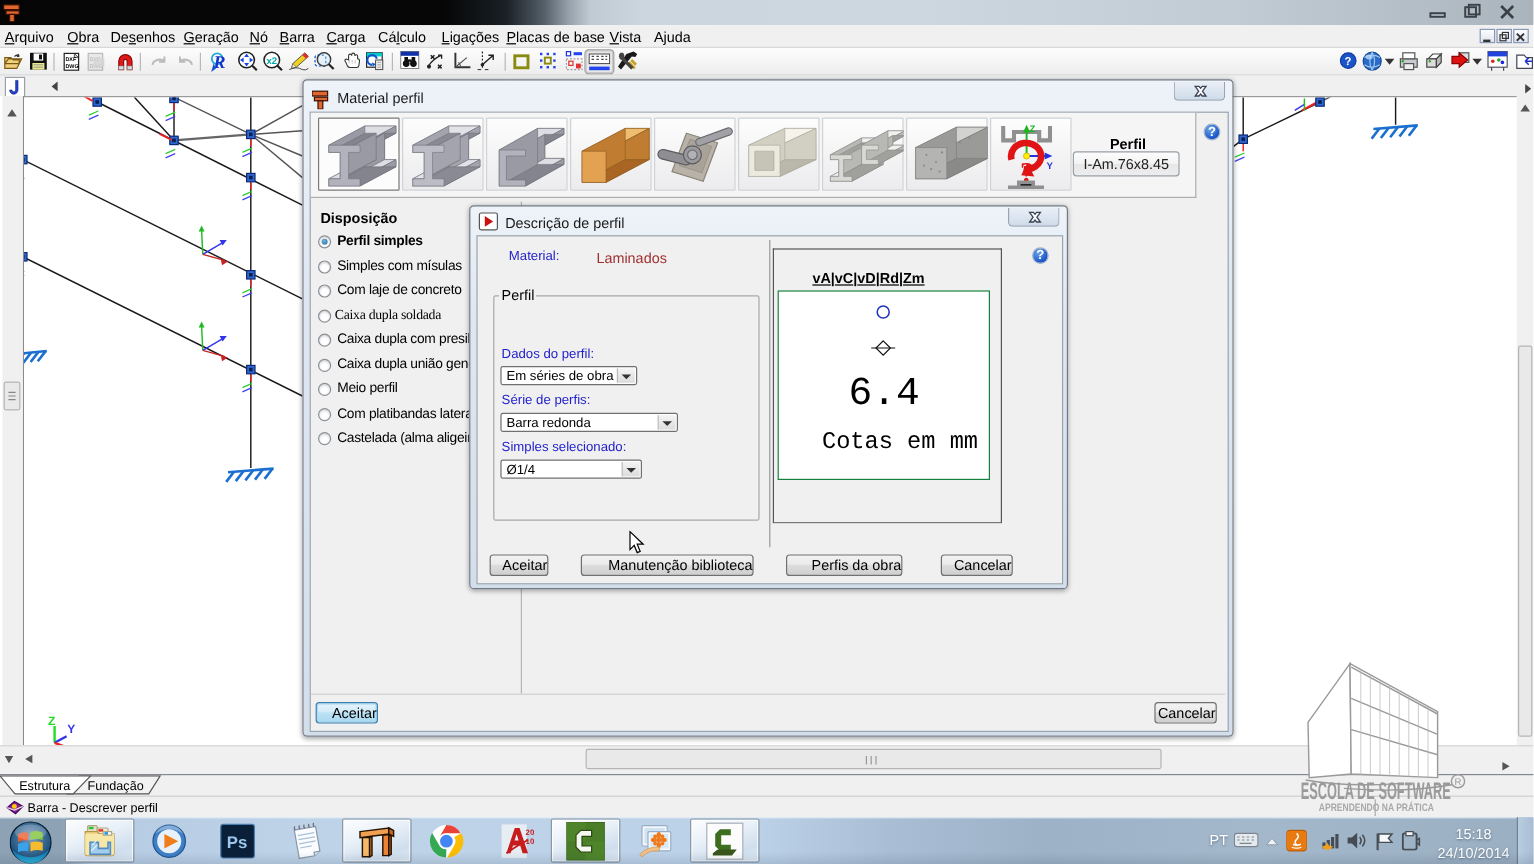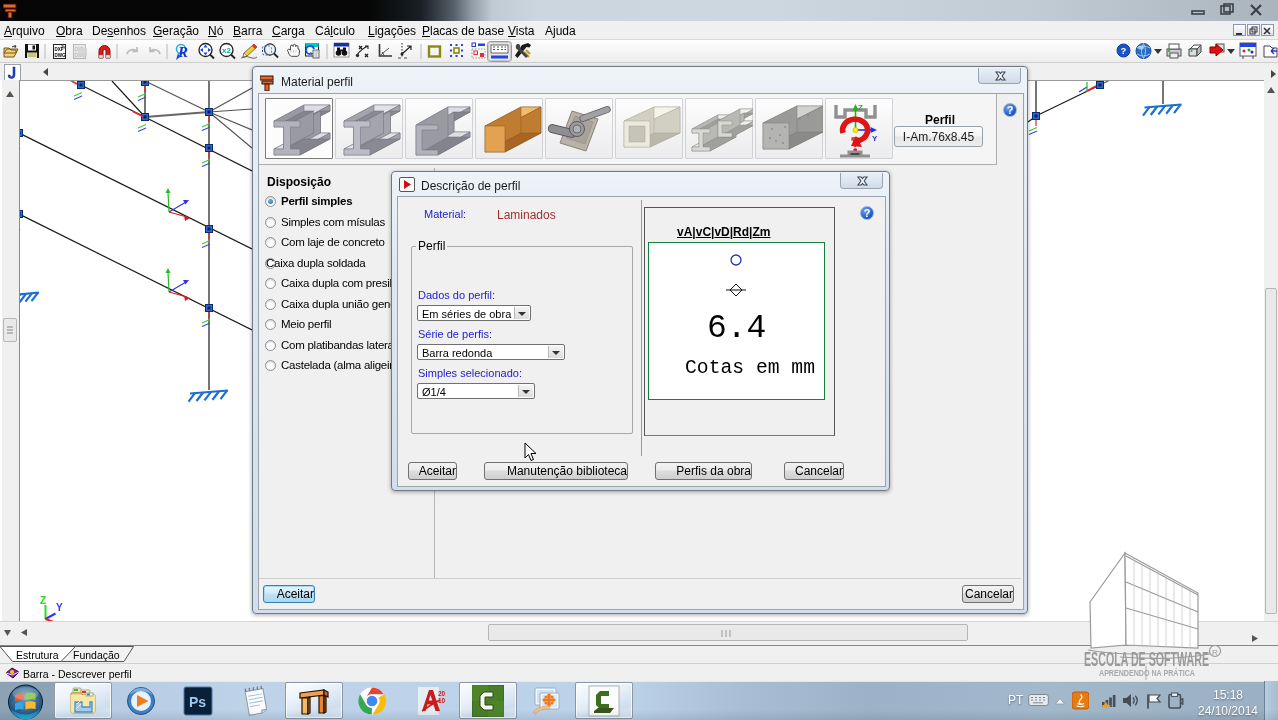--- a/index.html
+++ b/index.html
@@ -646,21 +646,21 @@
 
 <div class="abs" style="left:267px;top:175px;font-weight:bold;font-size:12px;">Disposição</div>
 <div id="radiolist">
     <div class="radio sel" style="left:265px;top:196px"></div>
     <div class="ritem" style="left:281px;top:195px;font-weight:bold;width:120px;overflow:hidden;">Perfil simples</div>
     <div class="radio" style="left:265px;top:216.5px"></div>
     <div class="ritem" style="left:281px;top:215.5px;width:110px;overflow:hidden;">Simples com mísulas</div>
     <div class="radio" style="left:265px;top:237px"></div>
     <div class="ritem" style="left:281px;top:236px;width:110px;overflow:hidden;">Com laje de concreto</div>
     <div class="radio" style="left:265px;top:257.5px"></div>
-    <div class="ritem" style="left:266px;top:256.5px;width:110px;overflow:hidden;">Caixa dupla soldada</div>
+    <div class="ritem" style="left:279px;top:256.5px;width:110px;overflow:hidden;font-family:Liberation Serif, serif;">Caixa dupla soldada</div>
     <div class="radio" style="left:265px;top:278px"></div>
     <div class="ritem" style="left:281px;top:277px;width:110px;overflow:hidden;">Caixa dupla com presilha</div>
     <div class="radio" style="left:265px;top:298.5px"></div>
     <div class="ritem" style="left:281px;top:297.5px;width:110px;overflow:hidden;">Caixa dupla união genéri</div>
     <div class="radio" style="left:265px;top:319px"></div>
     <div class="ritem" style="left:281px;top:318px;width:110px;overflow:hidden;">Meio perfil</div>
     <div class="radio" style="left:265px;top:339.5px"></div>
     <div class="ritem" style="left:281px;top:338.5px;width:110px;overflow:hidden;">Com platibandas laterais</div>
     <div class="radio" style="left:265px;top:360px"></div>
     <div class="ritem" style="left:281px;top:359px;width:110px;overflow:hidden;">Castelada (alma aligeirad</div>

